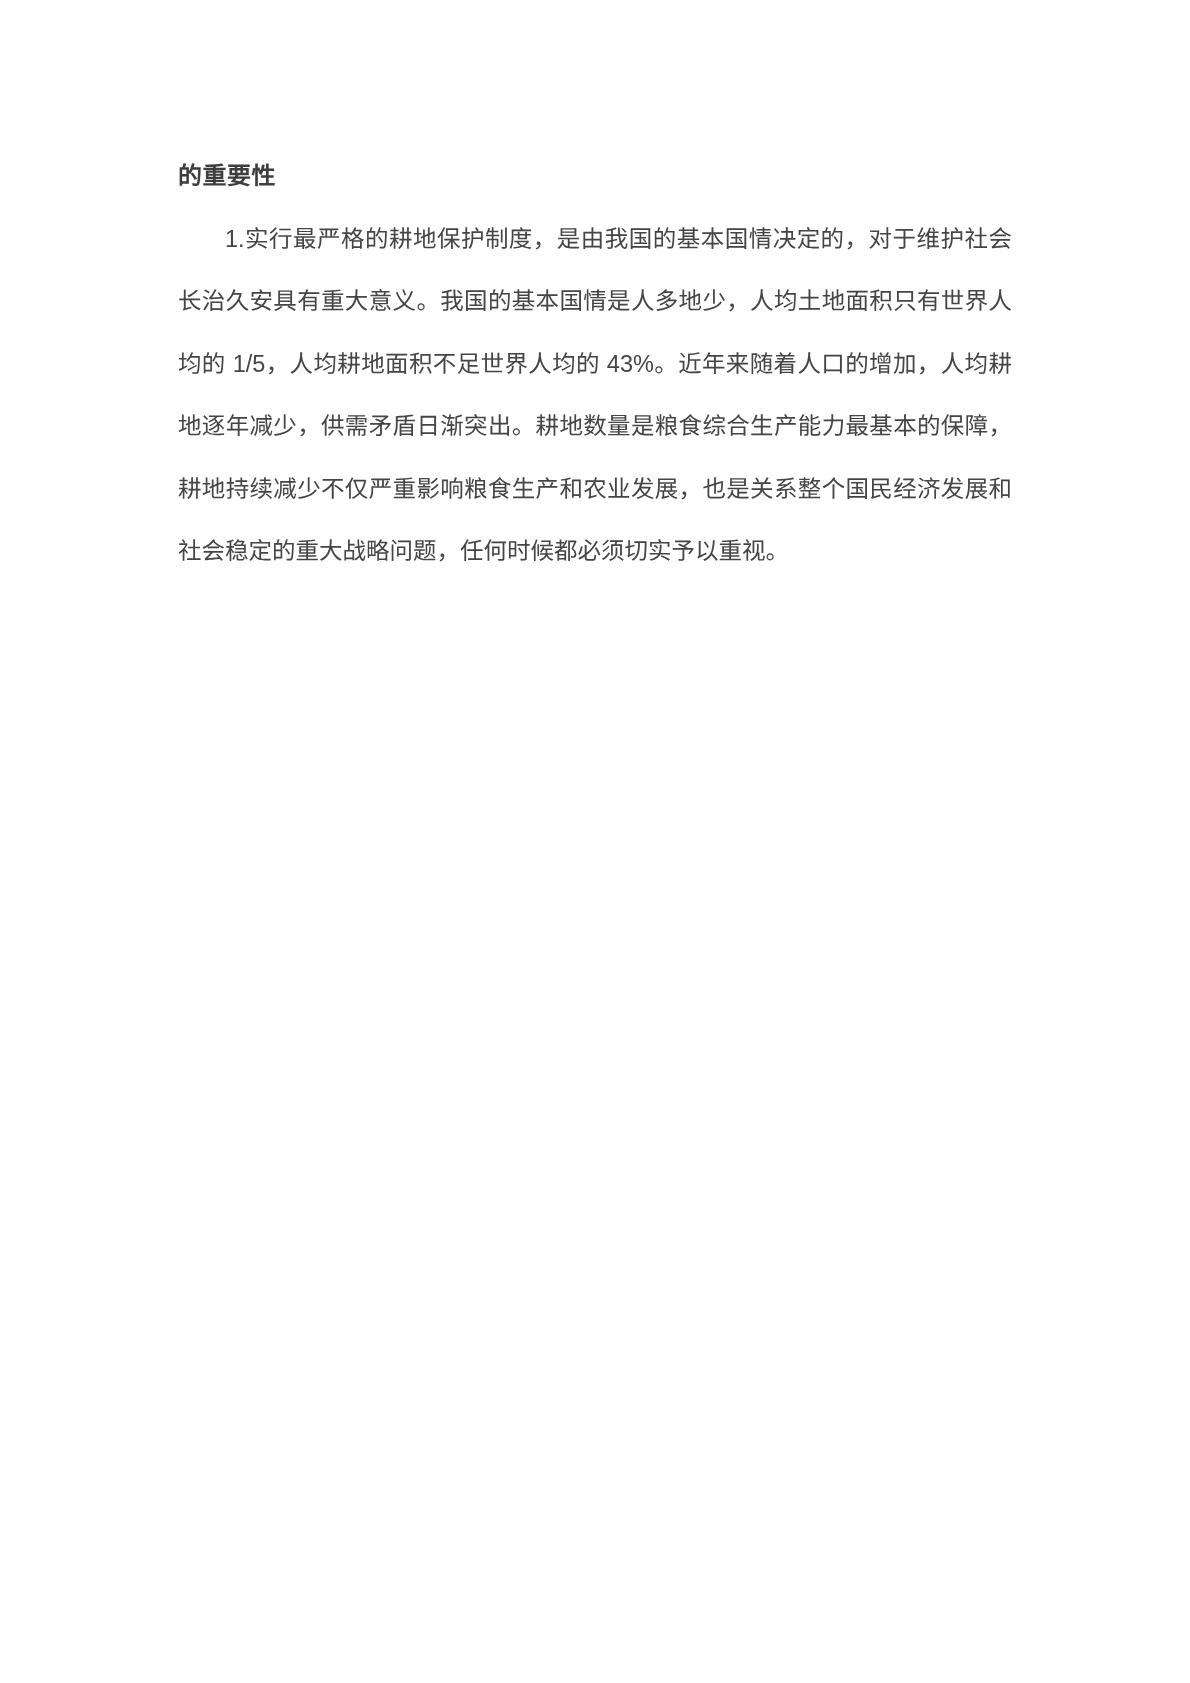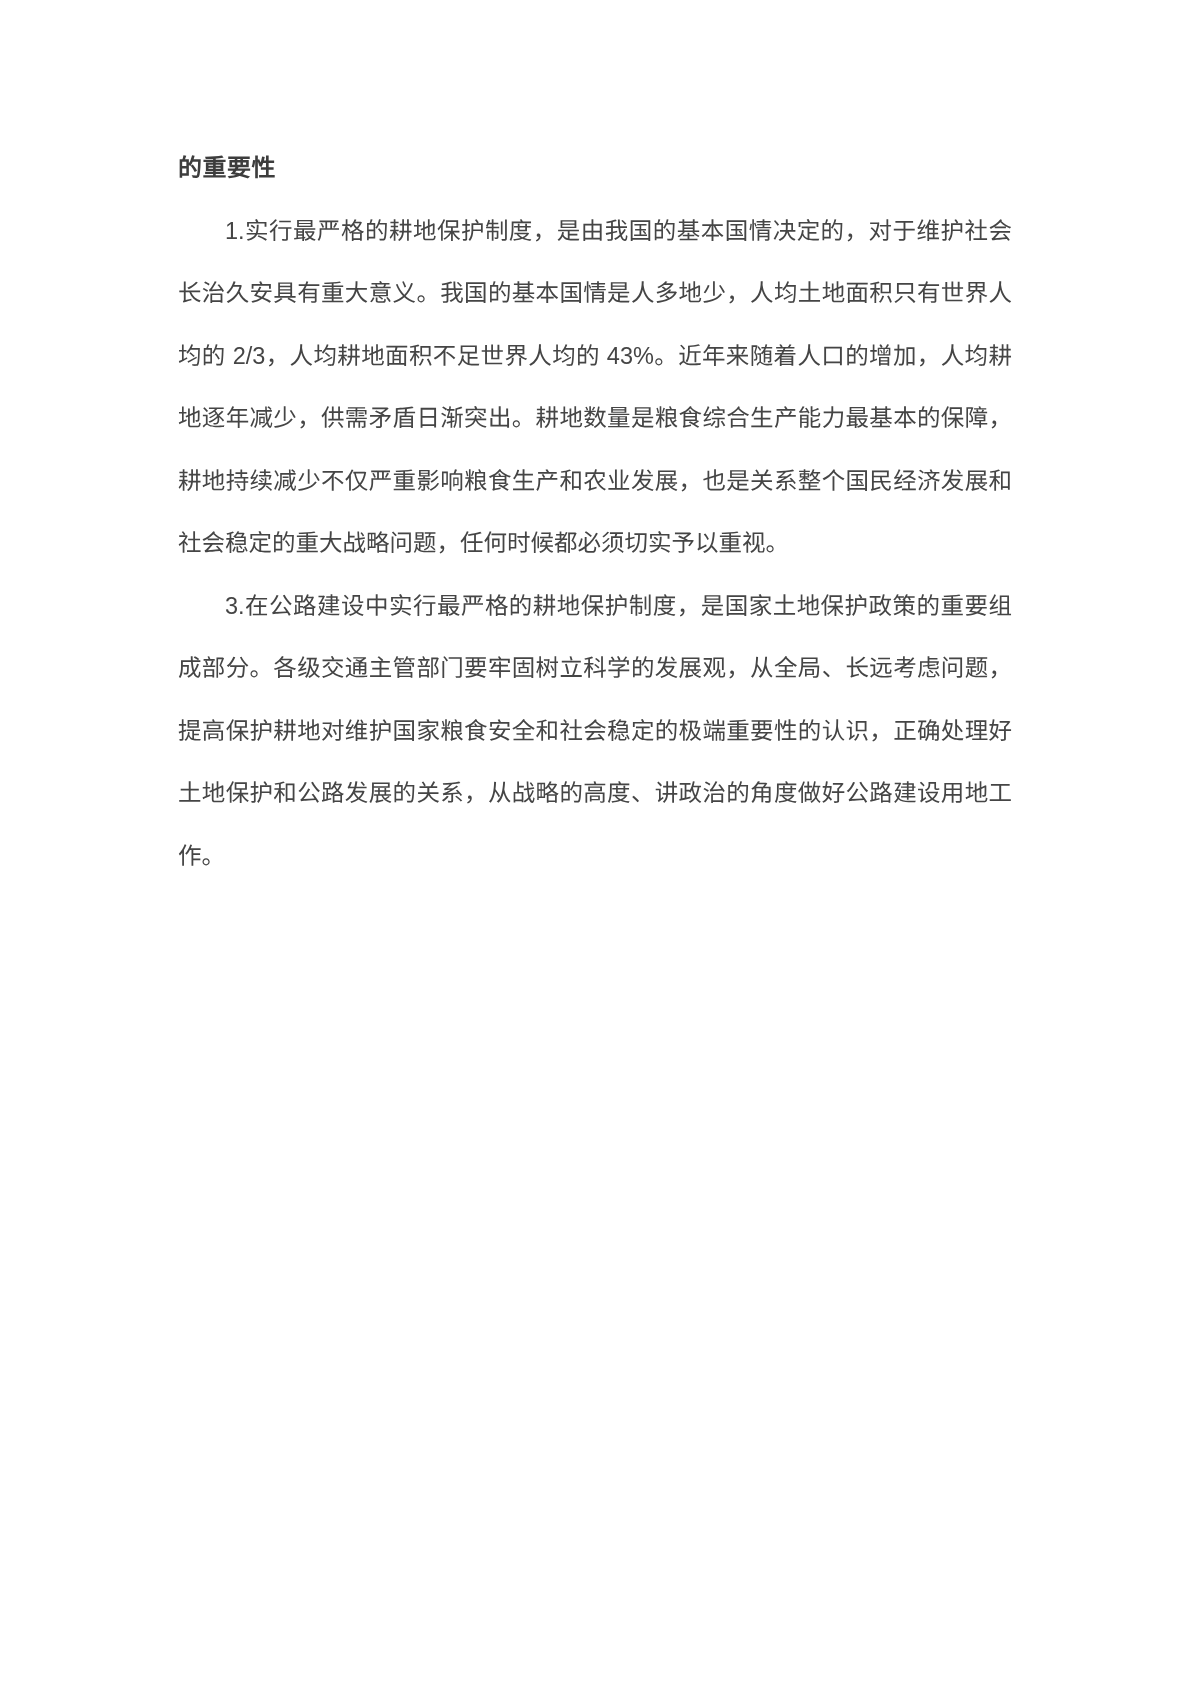--- a/index.html
+++ b/index.html
@@ -10,21 +10,21 @@
   }
   body {
     width: 1190px;
     height: 1683px;
     overflow: hidden;
     font-family: "Liberation Sans", "DejaVu Sans", sans-serif;
   }
   .page {
     position: absolute;
     left: 178px;
-    top: 137px;
+    top: 145px;
     width: 834px;
   }
   .doc-heading {
     margin: 0;
     font-size: 24px;
     font-weight: bold;
     line-height: 62.5px;
     color: var(--heading-color, #3d3d3d);
     letter-spacing: 0.5px;
   }
@@ -38,15 +38,14 @@
     text-justify: inter-ideograph;
     text-indent: 2em;
     word-break: break-all;
   }
 </style>
 </head>
 <body style="background: rgb(255, 255, 255);">
 
 <div class="page">
   <h1 class="doc-heading">的重要性</h1>
-  <p class="doc-para">1.实行最严格的耕地保护制度，是由我国的基本国情决定的，对于维护社会长治久安具有重大意义。我国的基本国情是人多地少，人均土地面积只有世界人均的 2/3，人均耕地面积不足世界人均的 43%。近年来随着人口的增加，人均耕地逐年减少，供需矛盾日渐突出。耕地数量是粮食综合生产能力最基本的保障，耕地持续减少不仅严重影响粮食生产和农业发展，也是关系整个国民经济发展和社会稳定的重大战略问题，任何时候都必须切实予以重视。</p>
-  <p class="doc-para">3.在公路建设中实行最严格的耕地保护制度，是国家土地保护政策的重要组成部分。各级交通主管部门要牢固树立科学的发展观，从全局、长远考虑问题，提高保护耕地对维护国家粮食安全和社会稳定的极端重要性的认识，正确处理好土地保护和公路发展的关系，从战略的高度、讲政治的角度做好公路建设用地工作。</p>
+  <p class="doc-para">1.实行最严格的耕地保护制度，是由我国的基本国情决定的，对于维护社会长治久安具有重大意义。我国的基本国情是人多地少，人均土地面积只有世界人均的 1/5，人均耕地面积不足世界人均的 43%。近年来随着人口的增加，人均耕地逐年减少，供需矛盾日渐突出。耕地数量是粮食综合生产能力最基本的保障，耕地持续减少不仅严重影响粮食生产和农业发展，也是关系整个国民经济发展和社会稳定的重大战略问题，任何时候都必须切实予以重视。</p>
 </div>
 
 </body></html>

